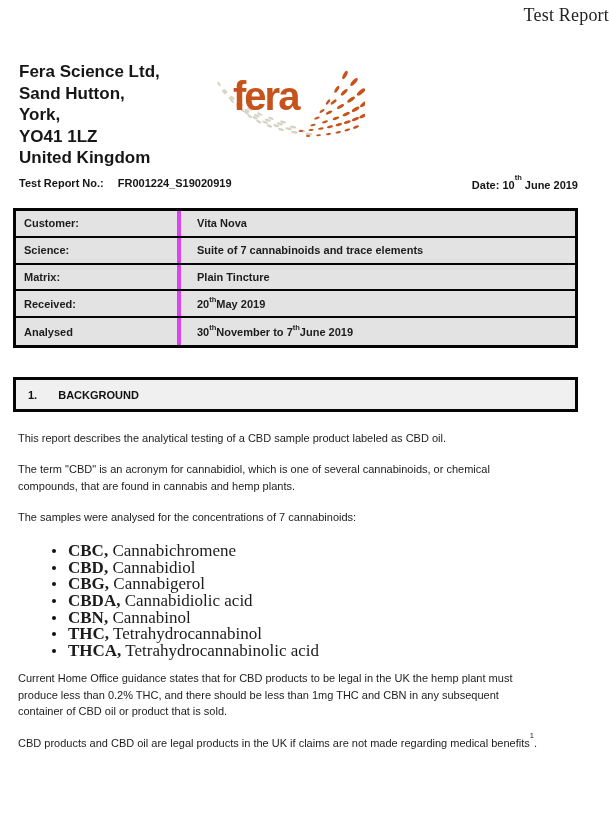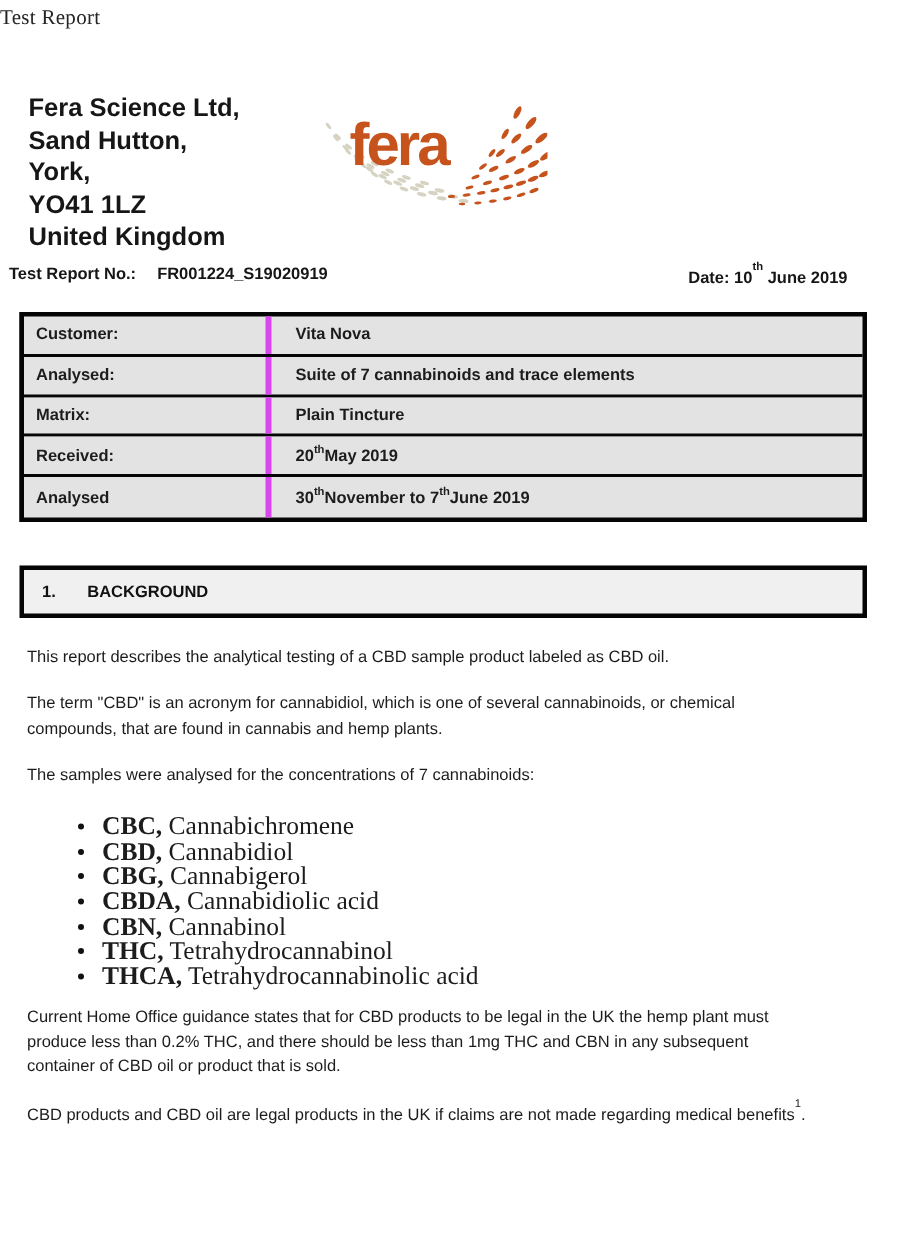--- a/index.html
+++ b/index.html
@@ -4,32 +4,32 @@
 <style>
   * { margin:0; padding:0; box-sizing:border-box; }
   html,body { background:#ffffff; }
   .page {
     position:relative; width:609px; height:823px; background:#ffffff;
     font-family:"Liberation Sans", sans-serif; color:#1c1c1c; overflow:hidden;
   }
   .abs { position:absolute; }
 
   .title {
-    top:5px; left:0; width:609px; text-align:left;
-    font-family:"Liberation Serif", serif; font-size:14px; font-weight:normal; color:#242424;
+    top:5px; left:0; width:609px; text-align:right;
+    font-family:"Liberation Serif", serif; font-size:18px; font-weight:normal; color:#242424;
     letter-spacing:0.2px;
   }
 
   .address {
     top:61px; left:19px; font-size:17px; font-weight:bold; line-height:21.6px; color:#161616;
   }
 
   .logo-svg { top:70px; left:213px; }
 
-  .report-line { top:177px; left:6px; width:571px; font-size:11px; font-weight:bold; color:#161616; }
+  .report-line { top:177px; left:19px; width:571px; font-size:11px; font-weight:bold; color:#161616; }
   .report-no-value { margin-left:14px; }
   .report-date { position:absolute; right:12px; top:0; }
 
   sup.s { font-size:7.5px; position:relative; top:-4px; font-weight:bold; }
   sup.fn { font-size:7.5px; position:relative; top:-4px; font-weight:normal; }
 
   .info-table {
     top:208px; left:13px; width:565px; border:3px solid #050505; background:#050505;
   }
   .it-row { display:flex; align-items:stretch; background:#e3e3e3; border-bottom:2px solid #050505; height:26.8px; }
@@ -149,21 +149,21 @@
     <span>Test Report No.:</span><span class="report-no-value">FR001224_S19020919</span>
     <span class="report-date"><span>Date: 10</span><sup class="s">th</sup><span> June 2019</span></span>
   </div>
 
   <div class="abs info-table">
     <div class="it-row">
       <div class="it-label">Customer:</div>
       <div class="it-value">Vita Nova</div>
     </div>
     <div class="it-row">
-      <div class="it-label">Analysed:</div>
+      <div class="it-label">Science:</div>
       <div class="it-value">Suite of 7 cannabinoids and trace elements</div>
     </div>
     <div class="it-row">
       <div class="it-label">Matrix:</div>
       <div class="it-value">Plain Tincture</div>
     </div>
     <div class="it-row">
       <div class="it-label">Received:</div>
       <div class="it-value">
           <span>20</span>

